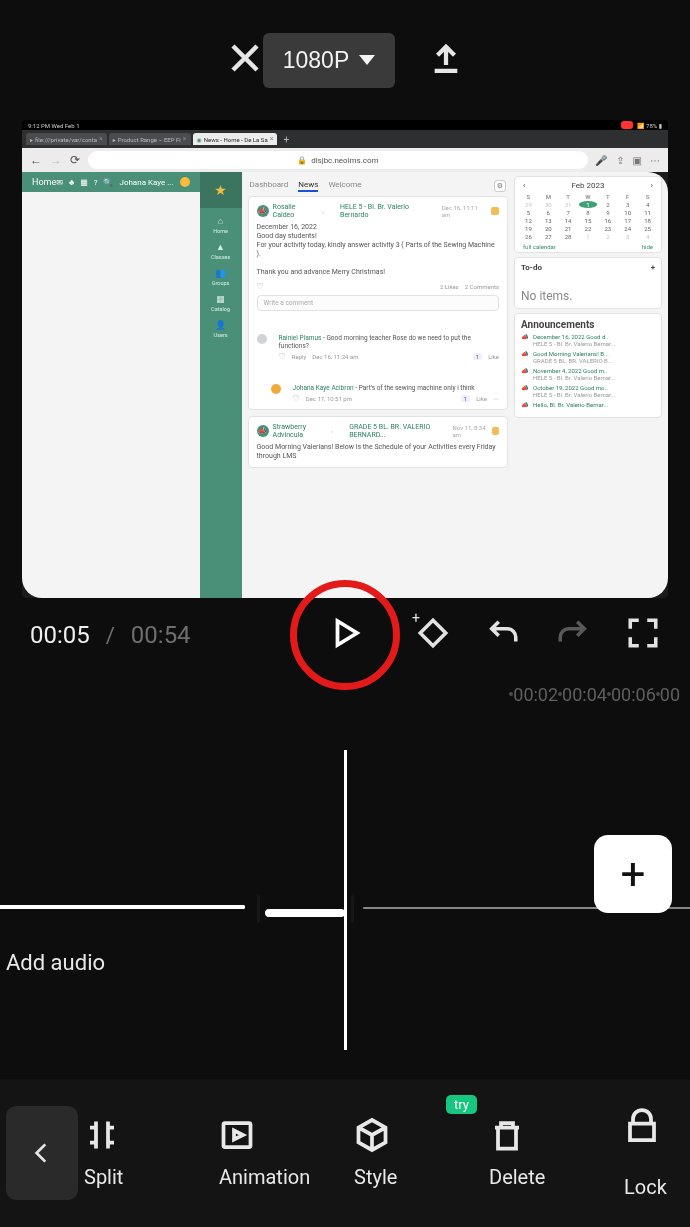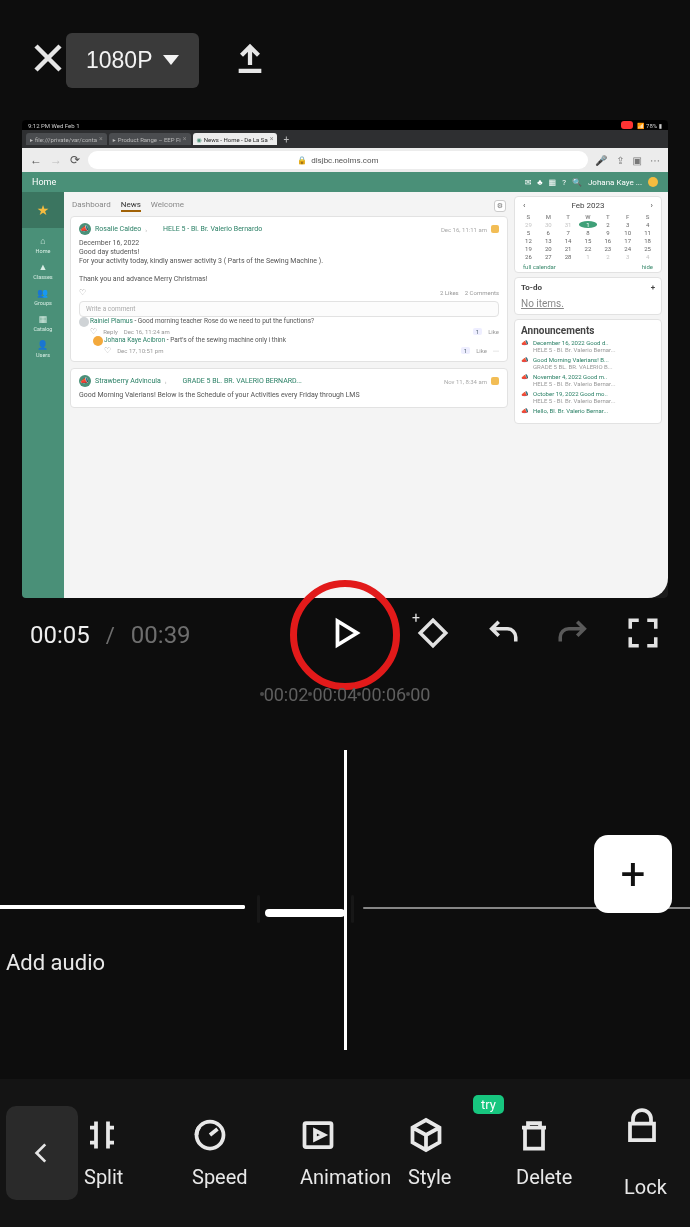--- a/index.html
+++ b/index.html
@@ -6,21 +6,21 @@
   body {
     width: 690px;
     height: 1227px;
     background: #0d0d0d;
     font-family: -apple-system, BlinkMacSystemFont, "Segoe UI", Roboto, sans-serif;
     color: #fff;
     overflow: hidden;
     position: relative;
   }
   
-  .topbar { display: flex; align-items: center; justify-content: flex-start; height: 120px; padding: 0 30px; }
+  .topbar { display: flex; align-items: center; justify-content: center; height: 120px; padding: 0 30px; }
   .close-x svg { width: 36px; height: 36px; stroke: #e6e6e6; stroke-width: 3; }
   .topbar-right { display: flex; align-items: center; gap: 34px; }
   .resolution-btn { background: #3a3a3a; border: none; color: #f3f3f3; font-size: 23px; padding: 14px 20px; border-radius: 6px; display: flex; align-items: center; gap: 10px; cursor: pointer; }
   .caret-down { display: inline-block; width: 0; height: 0; border-left: 8px solid transparent; border-right: 8px solid transparent; border-top: 10px solid #f3f3f3; }
   .upload-icon svg { width: 34px; height: 34px; stroke: #e6e6e6; fill: none; stroke-width: 3; }
 
   
   .preview { margin: 0 22px; height: 478px; background: #000; position: relative; border-radius: 4px; overflow: hidden; }
   .tablet { position: absolute; inset: 0; background: #1b1b1b; display: flex; flex-direction: column; font-size: 9px; color: #333; }
   .tablet-status { height: 10px; background: #000; display: flex; align-items: center; justify-content: space-between; padding: 0 6px; color: #ccc; font-size: 6px; }
@@ -28,65 +28,65 @@
   .tablet-tabs { background: #2e2f31; height: 18px; display: flex; align-items: center; gap: 2px; padding: 0 4px; }
   .tab { background: #4a4c4f; color: #bbb; font-size: 6px; padding: 2px 4px; border-radius: 3px 3px 0 0; display: flex; align-items: center; gap: 2px; max-width: 100px; overflow: hidden; white-space: nowrap; }
   .tab.active { background: #ececec; color: #2b2b2b; }
   .tab-x { color: #888; font-size: 7px; }
   .tab-plus { color: #bbb; font-size: 10px; padding: 0 4px; }
   .addr-row { background: #ececec; height: 24px; display: flex; align-items: center; gap: 8px; padding: 0 8px; }
   .nav-arrow { color: #555; font-size: 12px; }
   .addr-field { flex: 1; background: #fff; border-radius: 12px; height: 18px; display: flex; align-items: center; justify-content: center; font-size: 8px; color: #555; }
   .addr-ic { color: #777; font-size: 10px; }
 
-  .lms { flex: 1; display: flex; flex-direction: column; background: #f4f4f4; border-radius: 20px; }
+  .lms { flex: 1; display: flex; flex-direction: row; background: #f4f4f4; border-radius: 20px; }
   .lms-header { background: #4a9078; height: 20px; display: flex; align-items: center; justify-content: space-between; padding: 0 10px; color: #fff; font-size: 9px; }
   .lms-header-ic { display: flex; gap: 6px; align-items: center; font-size: 8px; }
   .avatar-sm { width: 10px; height: 10px; border-radius: 50%; background: #f5bc3f; }
   .lms-body { flex: 1; display: flex; }
   .lms-side { width: 42px; background: #4a9078; display: flex; flex-direction: column; align-items: center; padding-top: 0; }
   .lms-logo { width: 42px; height: 36px; background: #3b7560; display: flex; align-items: center; justify-content: center; color: #f5bc3f; font-size: 14px; }
   .lms-side-item { color: #d9eee5; font-size: 5.5px; margin-top: 8px; text-align: center; display: flex; flex-direction: column; align-items: center; gap: 2px; }
   .lms-side-item .sic { font-size: 9px; }
   .lms-main { flex: 1; display: flex; gap: 6px; padding: 4px 6px; }
   .lms-feed { flex: 1; }
   .lms-tabs { display: flex; gap: 10px; font-size: 8px; color: #888; padding: 4px 2px; }
-  .lms-tabs .act { color: #333; border-bottom: 2px solid #a16207; }
+  .lms-tabs .act { color: #333; border-bottom: 2px solid #1d4ed8; }
   .gear { margin-left: auto; width: 12px; height: 12px; background: #fff; border-radius: 3px; border: 1px solid #ccc; display: flex; align-items: center; justify-content: center; font-size: 7px; color: #777; }
   .post { background: #fff; border-radius: 4px; padding: 6px 8px; margin-bottom: 6px; border: 1px solid #e2e2e2; }
   .post-head { display: flex; align-items: center; gap: 4px; font-size: 7px; }
   .av { width: 12px; height: 12px; border-radius: 50%; background: #4a9078; color: #fff; display: flex; align-items: center; justify-content: center; font-size: 7px; flex-shrink: 0; }
   .pname { color: #2b8066; }
   .pctx { color: #2b8066; margin-left: 12px; }
   .chev { color: #aaa; font-size: 6px; }
   .ptime { margin-left: auto; color: #a9a9a9; font-size: 6px; }
   .pbox { width: 8px; height: 8px; background: #f2bd55; border-radius: 2px; }
   .pbody { font-size: 7px; color: #555; line-height: 1.3; margin-top: 4px; }
   .pactions { display: flex; align-items: center; gap: 6px; margin-top: 4px; font-size: 6px; color: #999; }
   .heart { font-size: 8px; }
   .rcount { margin-left: auto; display: flex; gap: 6px; }
   .commentbox { background: #fcfcfc; border: 1px solid #e2e2e2; border-radius: 4px; padding: 3px 6px; font-size: 6.5px; color: #aaa; margin-top: 4px; }
-  .reply { display: flex; gap: 1px; margin-top: 0; font-size: 6.5px; align-items: flex-start; }
+  .reply { display: flex; gap: 12px; margin-top: 23px; font-size: 6.5px; align-items: flex-start; }
   .av-c { width: 10px; height: 10px; border-radius: 50%; background: #cfd3d6; flex-shrink: 0; }
   .av-o { width: 10px; height: 10px; border-radius: 50%; background: #f3a93c; flex-shrink: 0; }
   .reply-body { flex: 1; }
   .reply-meta { display: flex; gap: 6px; color: #999; font-size: 6px; margin-top: 2px; align-items: center; }
   .likepill { margin-left: auto; background: #eef; border-radius: 2px; padding: 0 3px; color: #567; }
 
   .lms-right { width: 148px; display: flex; flex-direction: column; gap: 4px; }
   .cal { background: #fff; border: 1px solid #e2e2e2; border-radius: 4px; padding: 4px 4px 2px; }
   .cal-head { display: flex; justify-content: space-between; align-items: center; font-size: 8px; color: #444; padding: 0 4px 3px; }
   .cal-grid { display: grid; grid-template-columns: repeat(7, 1fr); font-size: 6px; text-align: center; gap: 1px; color: #666; }
   .cal-dh { color: #888; font-weight: 500; }
   .cal-d.mute { color: #c4c4c4; }
   .cal-d.today { background: #3fa078; color: #fff; border-radius: 50%; }
   .cal-foot { display: flex; justify-content: space-between; font-size: 6px; color: #3b8a6d; padding: 3px 4px 0; }
   .todo { background: #fff; border: 1px solid #e2e2e2; border-radius: 4px; padding: 5px 6px; }
   .todo-h { display: flex; justify-content: space-between; font-size: 8px; font-weight: bold; color: #444; }
-  .todo-b { font-size: 10px; color: #888; margin-top: 6px; text-decoration: underline; }
+  .todo-b { font-size: 12px; color: #888; margin-top: 17px; }
   .annc { background: #fff; border: 1px solid #e2e2e2; border-radius: 4px; padding: 5px 6px; }
   .annc h4 { font-size: 10px; color: #444; margin-bottom: 3px; }
   .annc-item { display: flex; gap: 4px; font-size: 6px; margin-bottom: 3px; }
   .annc-ic { width: 8px; height: 8px; color: #4a9078; flex-shrink: 0; }
   .annc-txt { flex: 1; overflow: hidden; }
   .annc-t1 { color: #2b8066; white-space: nowrap; overflow: hidden; text-overflow: ellipsis; }
   .annc-t2 { color: #999; white-space: nowrap; overflow: hidden; text-overflow: ellipsis; }
 
   
   .controls { display: flex; align-items: center; padding: 18px 30px 10px; gap: 10px; position: relative; }
@@ -98,21 +98,21 @@
   .play-tri svg { width: 36px; height: 36px; fill: none; stroke: #fff; stroke-width: 2.5; }
   .ctrl-right { margin-left: auto; display: flex; align-items: center; gap: 36px; }
   .ico svg { width: 34px; height: 34px; fill: none; stroke: #e2e2e2; stroke-width: 2.5; }
   .ico.dim svg { stroke: #5a5a5a; }
   .kf-plus { position: relative; }
   .kf-plus::before { content: "+"; position: absolute; top: -6px; left: -4px; font-size: 14px; color: #e2e2e2; }
 
   
   .ruler { height: 36px; display: flex; align-items: center; position: relative; padding: 0 10px; font-size: 18px; color: #5f5f5f; margin-top: 12px; }
   .ruler .dot { width: 4px; height: 4px; background: #4a4a4a; border-radius: 50%; }
-  .ruler-items { display: flex; align-items: center; justify-content: center; width: 100%; }
+  .ruler-items { display: flex; align-items: center; justify-content: flex-end; width: 100%; }
 
   
   .timeline { position: relative; height: 300px; margin-top: 38px; }
   .track { position: absolute; top: 75px; left: 0; right: 0; height: 84px; display: flex; align-items: flex-end; }
   .clip1 { width: 245px; background: #4a9078; border: 2px solid #fff; border-left: none; border-radius: 0 4px 4px 0; display: flex; overflow: hidden; }
   .clip1 .thumb { flex: 1; background: #cde; border-left: 1px solid rgba(255,255,255,.3); display: flex; flex-direction: column; }
   .clip1 .thumb .tt { height: 12%; background: #4a9078; }
   .clip1 .thumb .tb { flex: 1; background: linear-gradient(#e4eef4,#cddbe6); }
   .trans-gap1 { width: 20px; background: #111; display: flex; align-items: center; justify-content: center; }
   .clip2wrap { position: relative; width: 80px; }
@@ -419,21 +419,21 @@
           </div>
         </div>
       </div>
     </div>
   </div>
 </div>
 
 <div class="controls">
   <span class="time-cur">00:05</span>
   <span class="time-sep">/</span>
-  <span class="time-tot">00:39</span>
+  <span class="time-tot">00:54</span>
 
   <div class="play-center">
     <div class="play-ring">
       <div class="play-tri">
         <svg viewBox="0 0 24 24">
             <path d="M7 4 L20 12 L7 20 Z"></path>
           </svg>
       </div>
     </div>
   </div>
@@ -537,27 +537,20 @@
       </svg>
   </div>
   <div class="bt-item">
     <svg viewBox="0 0 24 24">
         <path d="M8 3 V21 M16 3 V21 M4 7 H8 M4 17 H8 M16 7 H20 M16 17 H20"></path>
       </svg>
     <span>Split</span>
   </div>
   <div class="bt-item">
     <svg viewBox="0 0 24 24">
-        <circle cx="12" cy="12" r="9"></circle>
-        <path d="M12 12 L17 8 M3 12 a9 9 0 0 1 2 -5.5"></path>
-      </svg>
-    <span>Speed</span>
-  </div>
-  <div class="bt-item">
-    <svg viewBox="0 0 24 24">
         <rect x="3" y="4" width="18" height="16" rx="1"></rect>
         <path d="M10 9 L16 12 L10 15 Z"></path>
       </svg>
     <span>Animation</span>
   </div>
   <div class="bt-item">
     <span class="try-badge">try</span>
     <svg viewBox="0 0 24 24">
         <path d="M12 2 L21 7 L21 17 L12 22 L3 17 L3 7 Z M3 7 L12 12 L21 7 M12 12 V22"></path>
       </svg>

